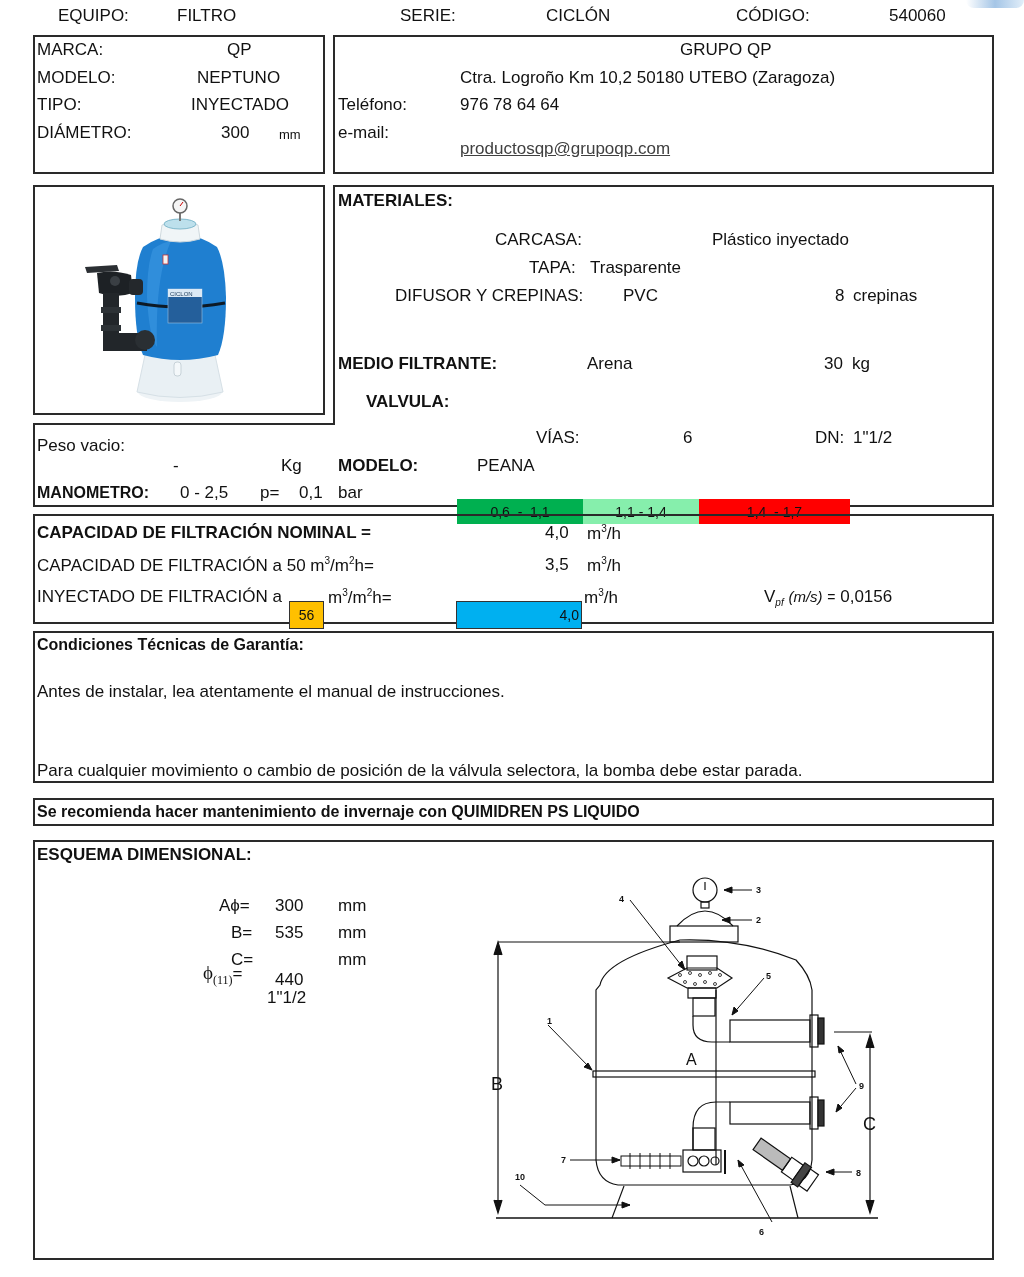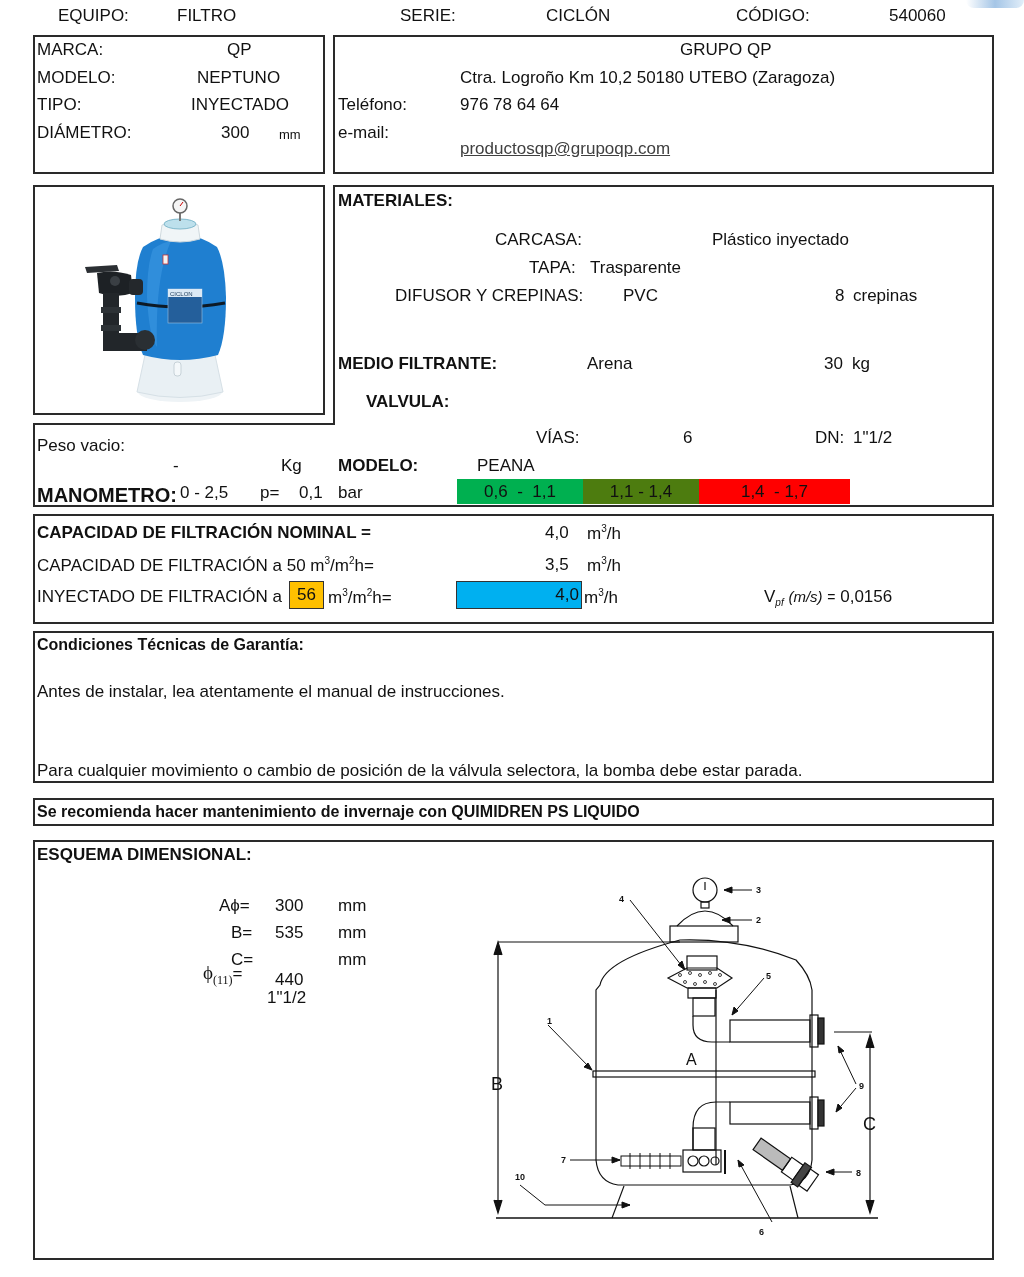--- a/index.html
+++ b/index.html
@@ -3,21 +3,21 @@
 <meta charset="utf-8">
 <style>
   * { box-sizing: border-box; margin: 0; padding: 0; }
   html, body { width: 1024px; height: 1277px; background: #fff; overflow: hidden; }
   body { position: relative; font-family: "Liberation Sans", "DejaVu Sans", sans-serif; color: #111; font-size: 17px; }
   .abs { position: absolute; white-space: nowrap; line-height: 1; }
   .box { position: absolute; border: 2px solid #2a2a2a; }
   .bold { font-weight: bold; }
   .link { color: #404040; text-decoration: underline; margin-top: 16px; }
   sup { font-size: 10px; vertical-align: 7px; }
-  .cell { position: absolute; height: 25px; display: flex; align-items: center; justify-content: center; font-size: 17px; }
+  .cell { position: absolute; height: 25px; display: flex; align-items: center; justify-content: center; font-size: 14px; margin-top: 20px; }
   .logo-smudge { position: absolute; left: 966px; top: 0; width: 58px; height: 8px;
     background: linear-gradient(90deg, rgba(120,170,220,0.0), rgba(90,150,210,0.55), rgba(160,200,235,0.3)); border-radius: 0 0 20px 20px; }
 </style>
 </head>
 <body>
 
 <div class="logo-smudge"></div>
 
 <div class="abs" style="left:58px;top:7px;text-align:center;">EQUIPO:</div>
 <div class="abs" style="left:177px;top:7px;">FILTRO</div>
@@ -104,30 +104,30 @@
 <div class="abs" style="left:683px;top:429px;">6</div>
 <div class="abs" style="left:815px;top:429px;">DN:</div>
 <div class="abs" style="left:853px;top:429px;">1"1/2</div>
 
 <div class="abs" style="left:37px;top:437px;">Peso vacio:</div>
 <div class="abs" style="left:173px;top:457px;">-</div>
 <div class="abs" style="left:281px;top:457px;">Kg</div>
 <div class="abs bold" style="left:338px;top:457px;">MODELO:</div>
 <div class="abs" style="left:477px;top:457px;">PEANA</div>
 
-<div class="abs bold" style="left:37px;top:485px;font-size:20px;">MANOMETRO:</div>
+<div class="abs bold" style="left:37px;top:485px;font-size:16px;">MANOMETRO:</div>
 <div class="abs" style="left:180px;top:484px;">0 - 2,5</div>
 <div class="abs" style="left:260px;top:484px;">p=</div>
 <div class="abs" style="left:299px;top:484px;">0,1</div>
 <div class="abs" style="left:338px;top:484px;">bar</div>
 
 <div class="cell" style="left:457px;top:479px;width:126px;background:#00b050;">
     <span style="white-space:pre;">0,6  -  1,1</span>
   </div>
-<div class="cell" style="left:583px;top:479px;width:116px;background:#4d7c0f;">
+<div class="cell" style="left:583px;top:479px;width:116px;background:#86efac;">
     <span style="white-space:pre;">1,1 - 1,4</span>
   </div>
 <div class="cell" style="left:699px;top:479px;width:151px;background:#ff0000;">
     <span style="white-space:pre;">1,4  - 1,7</span>
   </div>
 
 <div class="box" style="left:33px;top:514px;width:961px;height:110px;"></div>
 <div class="abs bold" style="left:37px;top:524px;">CAPACIDAD DE FILTRACIÓN NOMINAL =</div>
 <div class="abs" style="left:545px;top:524px;">4,0</div>
 <div class="abs" style="left:587px;top:524px;"><span>m</span><sup>3</sup><span>/h</span></div>

